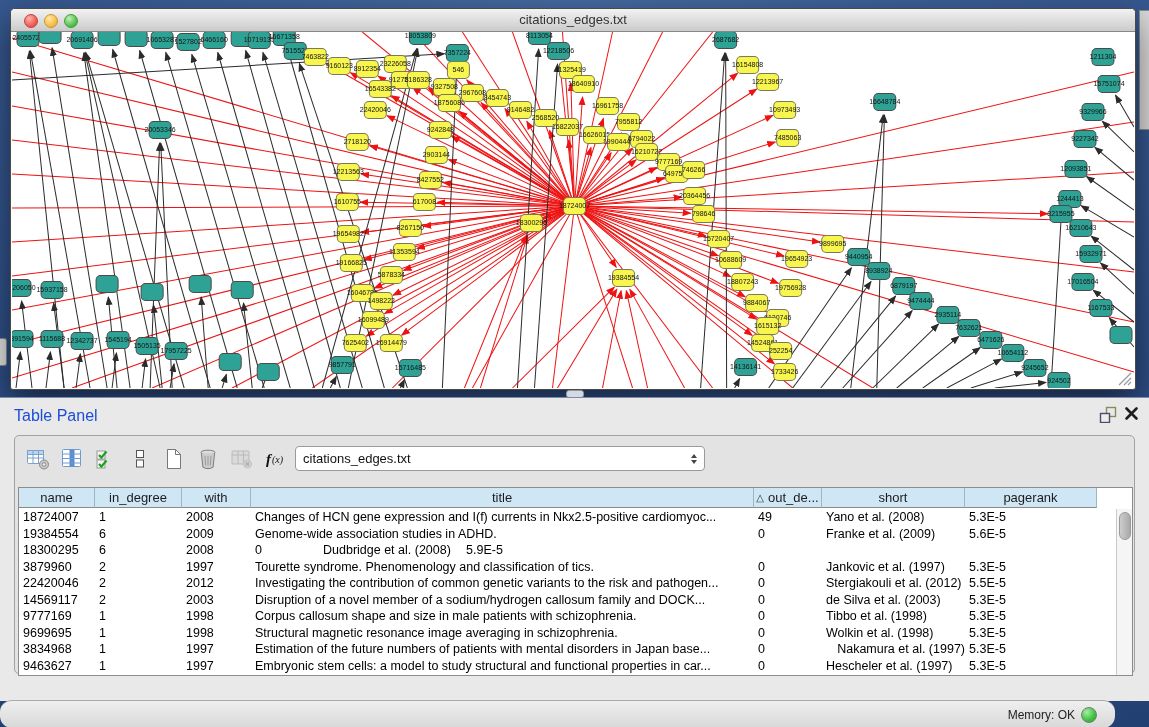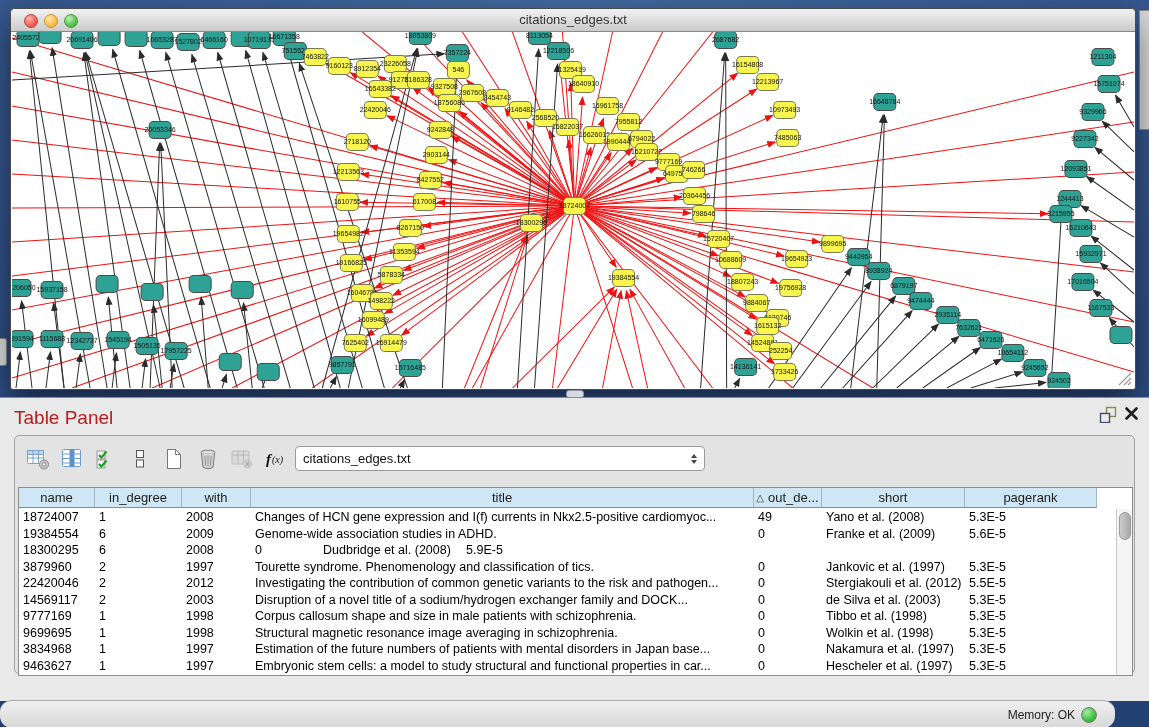--- a/index.html
+++ b/index.html
@@ -20,21 +20,21 @@
   .win-title{position:absolute;left:0;right:0;top:3px;text-align:center;font-size:13px;color:#333;}
   .canvas-wrap{position:absolute;top:23px;left:1px;right:1px;bottom:1px;background:#fff;overflow:hidden;}
   #graph-svg{width:100%;height:100%;display:block;}
   .grip{position:absolute;right:2px;bottom:2px;}
   
   .sliver-right{position:absolute;left:1139px;top:10px;width:10px;height:118px;background:#d9d9d9;border:1px solid #8d8d8d;}
   .sliver-left{position:absolute;left:0;top:338px;width:6px;height:26px;background:#e3e3e3;border:1px solid #8d8d8d;border-left:none;border-radius:0 3px 3px 0;}
   .split-handle{position:absolute;left:566px;top:390px;width:16px;height:6px;background:#d5d9e2;border:1px solid #8f94a3;border-radius:3px;}
   
   #table-panel{position:absolute;left:0;top:397px;width:1149px;height:303px;background:#e9e9e9;border-top:1px solid #7d8aa8;}
-  .tp-title{position:absolute;left:14px;top:9px;font-size:19px;color:#b91c1c;}
+  .tp-title{position:absolute;left:14px;top:9px;font-size:16px;color:#1d4ed8;}
   .tp-float{position:absolute;right:32px;top:8px;cursor:pointer;}
   .tp-close{position:absolute;right:10px;top:8px;cursor:pointer;}
   .tp-container{position:absolute;left:14px;top:37px;width:1119px;height:237px;
     border:1px solid #a2a2a2;border-radius:5px;background:#e3e3e3;}
   .toolbar{position:absolute;left:8px;top:7px;height:32px;display:flex;align-items:center;}
   .tb-btn{width:30px;height:28px;display:flex;align-items:center;justify-content:center;margin-right:4px;}
   .tb-btn.disabled{opacity:.75;}
   .combo{margin-left:16px;width:394px;height:23px;background:#fff;border:1px solid #9a9a9a;border-radius:4px;
     display:flex;align-items:center;justify-content:space-between;padding:0 7px;font-size:13px;color:#111;}
   .combo-arrows{display:flex;flex-direction:column;align-items:center;}
@@ -654,21 +654,21 @@
               <div class="td" style="width: 69px;">2012</div>
               <div class="td" style="width: 503px;">Investigating the contribution of common genetic variants to the risk and pathogen...</div>
               <div class="td" style="width: 68px;">0</div>
               <div class="td" style="width: 143px;">Stergiakouli et al. (2012)</div>
               <div class="td" style="width: 132px;">5.5E-5</div>
             </div>
             <div class="tr">
               <div class="td" style="width: 76px;">14569117</div>
               <div class="td" style="width: 87px;">2</div>
               <div class="td" style="width: 69px;">2003</div>
-              <div class="td" style="width: 503px;">Disruption of a novel title of a sodium/hydrogen exchanger family and DOCK...</div>
+              <div class="td" style="width: 503px;">Disruption of a novel member of a sodium/hydrogen callosum family and DOCK...</div>
               <div class="td" style="width: 68px;">0</div>
               <div class="td" style="width: 143px;">de Silva et al. (2003)</div>
               <div class="td" style="width: 132px;">5.3E-5</div>
             </div>
             <div class="tr">
               <div class="td" style="width: 76px;">9777169</div>
               <div class="td" style="width: 87px;">1</div>
               <div class="td" style="width: 69px;">1998</div>
               <div class="td" style="width: 503px;">Corpus callosum shape and size in male patients with schizophrenia.</div>
               <div class="td" style="width: 68px;">0</div>
@@ -683,21 +683,21 @@
               <div class="td" style="width: 68px;">0</div>
               <div class="td" style="width: 143px;">Wolkin et al. (1998)</div>
               <div class="td" style="width: 132px;">5.3E-5</div>
             </div>
             <div class="tr">
               <div class="td" style="width: 76px;">3834968</div>
               <div class="td" style="width: 87px;">1</div>
               <div class="td" style="width: 69px;">1997</div>
               <div class="td" style="width: 503px;">Estimation of the future numbers of patients with mental disorders in Japan base...</div>
               <div class="td" style="width: 68px;">0</div>
-              <div class="td" style="width: 143px;">Nakamura et al. (1997)</div>
+              <div class="td" style="width: 143px; text-align: right;">Nakamura et al. (1997)</div>
               <div class="td" style="width: 132px;">5.3E-5</div>
             </div>
             <div class="tr">
               <div class="td" style="width: 76px;">9463627</div>
               <div class="td" style="width: 87px;">1</div>
               <div class="td" style="width: 69px;">1997</div>
               <div class="td" style="width: 503px;">Embryonic stem cells: a model to study structural and functional properties in car...</div>
               <div class="td" style="width: 68px;">0</div>
               <div class="td" style="width: 143px;">Hescheler et al. (1997)</div>
               <div class="td" style="width: 132px;">5.3E-5</div>

